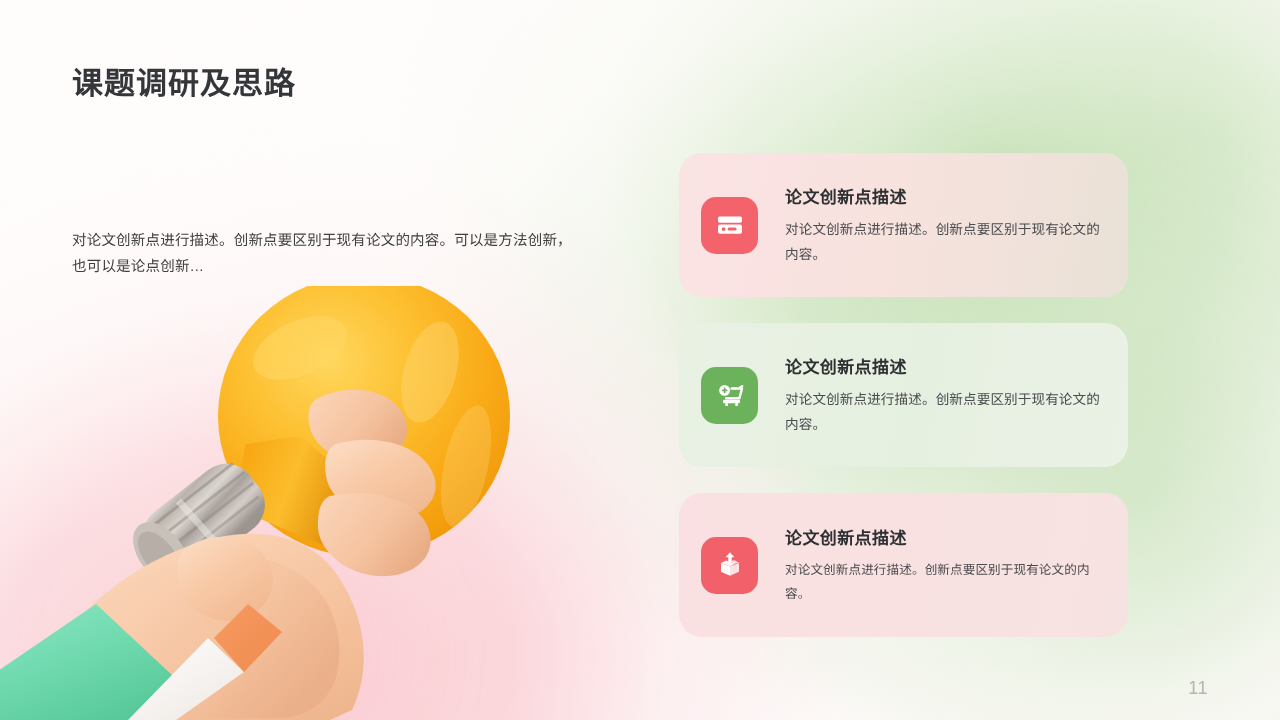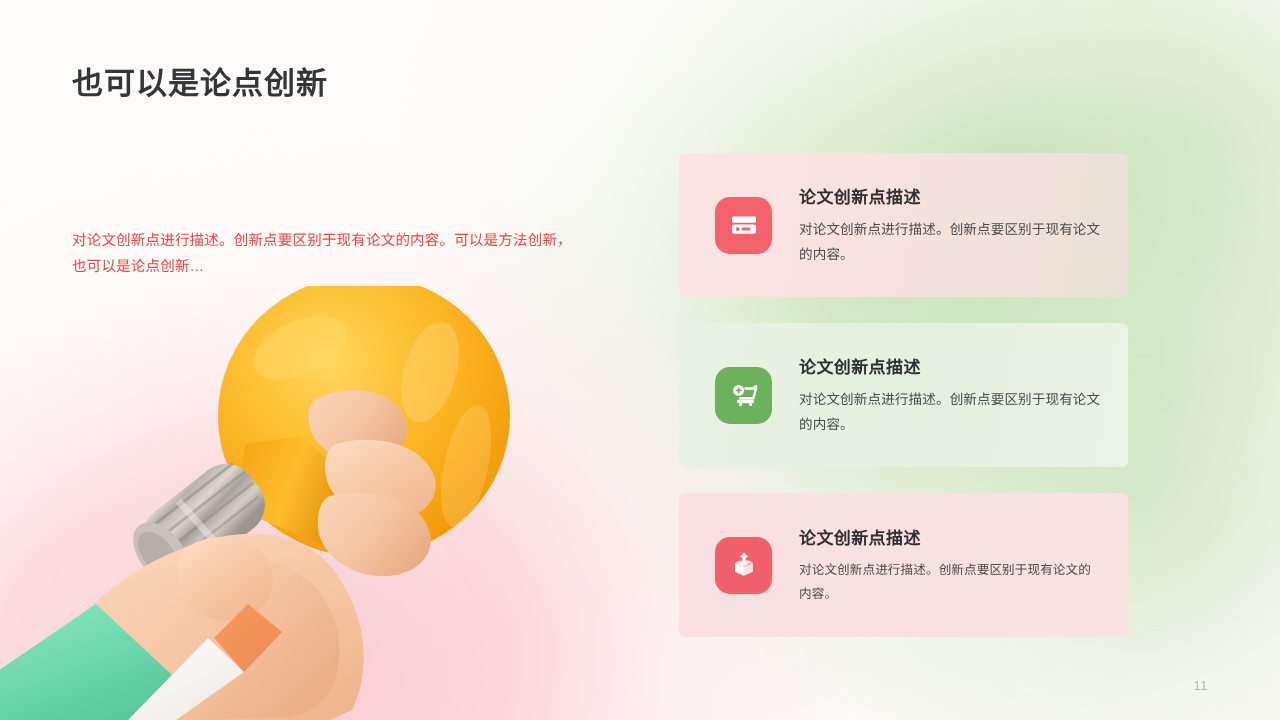--- a/index.html
+++ b/index.html
@@ -90,21 +90,21 @@
     color: #2f3033;
     white-space: nowrap;
   }
   .section-body {
     position: absolute;
     left: 72px;
     top: 227px;
     width: 500px;
     font-size: 14.5px;
     line-height: 26px;
-    color: #ef4444;
+    color: #404040;
     letter-spacing: 0.2px;
   }
 
   
   .illustration {
     position: absolute;
     left: 0;
     top: 286px;
     width: 620px;
     height: 434px;
@@ -118,22 +118,22 @@
     left: 679px;
     top: 153px;
     width: 449px;
   }
   .card {
     position: relative;
     display: flex;
     align-items: center;
     box-sizing: border-box;
     height: 144px;
-    border-radius: 6px;
-    padding: 0 26px 0 36px;
+    border-radius: 23px;
+    padding: 0 26px 0 22px;
     margin-bottom: 26px;
   }
   .card:last-child { margin-bottom: 0; }
 
   .card-pink-1 {
     background: linear-gradient(100deg, #fbe3e4 0%, #f7e2de 48%, #e9e1d6 100%);
   }
   .card-green {
     background: linear-gradient(100deg, #e8f1e3 0%, #e6f0e0 55%, #eaf2e6 100%);
   }
@@ -167,37 +167,37 @@
     color: #4a4b4e;
     letter-spacing: 0.1px;
   }
   .card-desc.small { font-size: 12.6px; line-height: 24px; }
 
   
   .page-number {
     position: absolute;
     right: 72px;
     top: 678px;
-    font-size: 13px;
+    font-size: 18px;
     color: #b6b4b2;
     letter-spacing: 0.5px;
   }
 </style>
 </head>
 <body>
 
 <div class="slide">
 
   <div class="bg-base"></div>
   <div class="bg-green"></div>
   <div class="bg-green2"></div>
   <div class="bg-pink"></div>
   <div class="bg-veil"></div>
 
-  <div class="page-title">也可以是论点创新</div>
+  <div class="page-title">课题调研及思路</div>
   <div class="section-body">对论文创新点进行描述。创新点要区别于现有论文的内容。可以是方法创新，也可以是论点创新…</div>
 
   <div class="illustration">
     <svg width="620" height="434" viewBox="0 0 620 434" xmlns="http://www.w3.org/2000/svg">
       <defs>
         <radialGradient id="bulbGrad" cx="38%" cy="30%" r="78%">
           <stop offset="0%" stop-color="#ffd75e"></stop>
           <stop offset="38%" stop-color="#fdc031"></stop>
           <stop offset="72%" stop-color="#f9a915"></stop>
           <stop offset="100%" stop-color="#ef9708"></stop>

